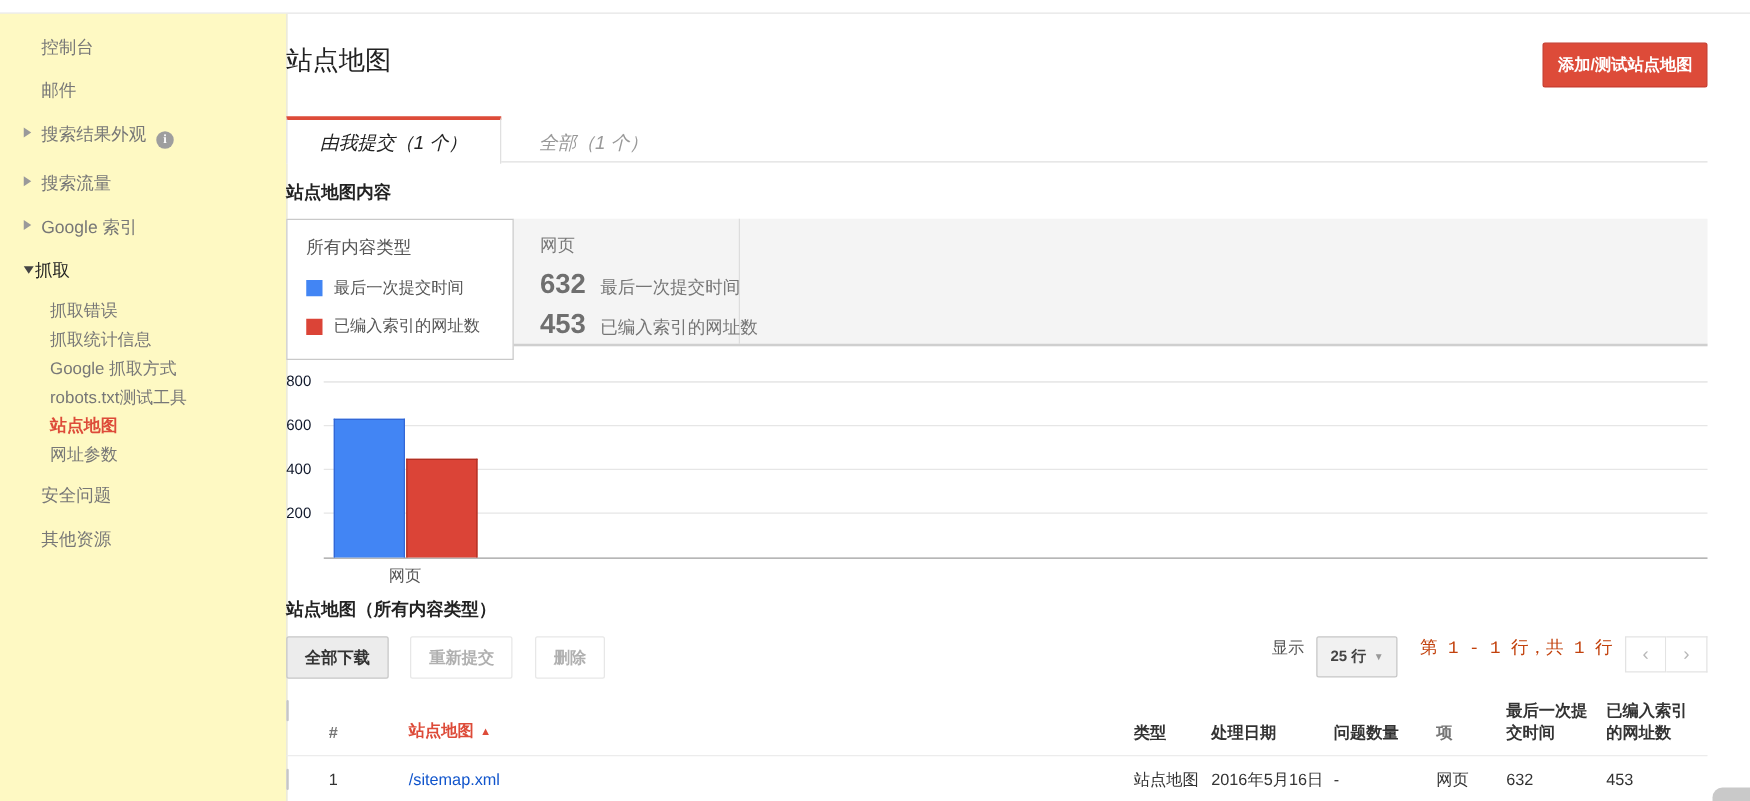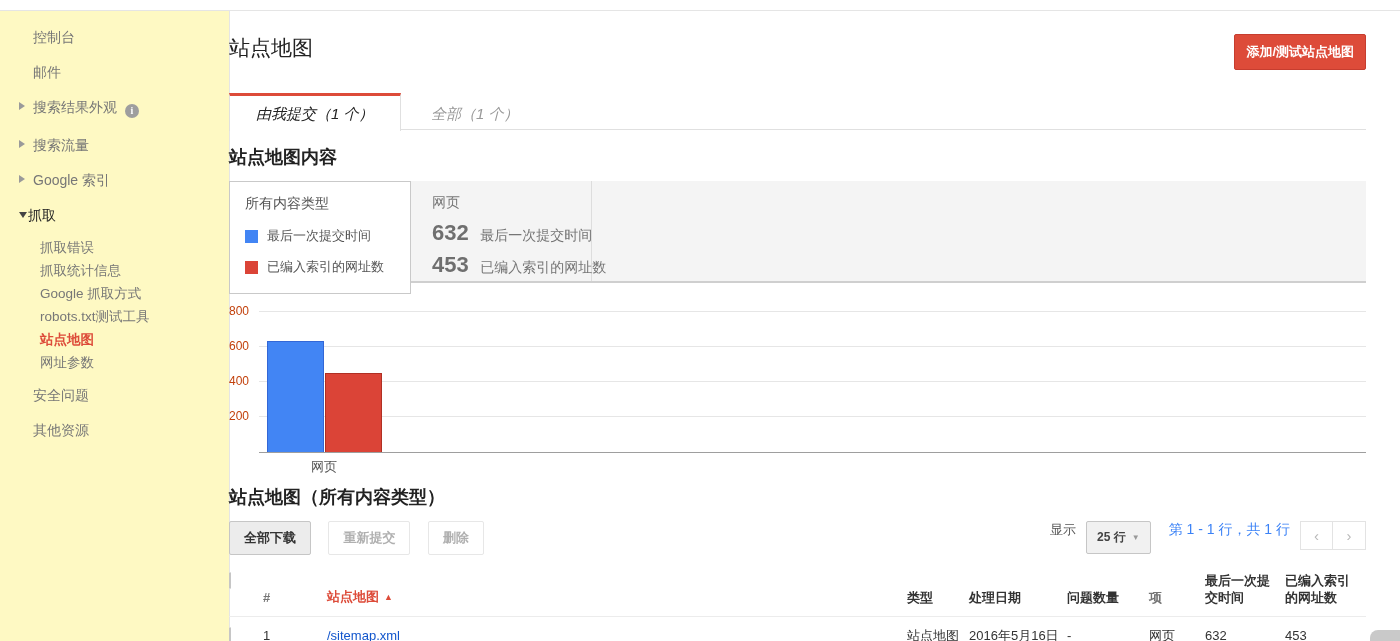--- a/index.html
+++ b/index.html
@@ -35,21 +35,21 @@
              font-size:13px; font-weight:bold; border:1px solid #c63d2f; border-radius:2px;
              padding:8px 11px; cursor:pointer;margin-left:12px; }
 
   
   .tabbar { margin-top:15px; border-bottom:1px solid #e0e0e0; height:37px; position:relative; }
   .tab { display:inline-block; font-size:15px; padding:9px 26px 0 26px; height:37px; cursor:pointer;font-style:italic; }
   .tab.active { border-top:3px solid #dd4b39; border-left:1px solid #e0e0e0; border-right:1px solid #e0e0e0;
                 background:#fff; color:#222; margin-bottom:-1px; height:38px; }
   .tab.inactive { color:#999; padding-top:12px; }
 
-  .sec-title { font-size:18px; font-weight:bold; color:#222; margin-top:15px; }
+  .sec-title { font-size:14px; font-weight:bold; color:#222; margin-top:15px; }
 
   
   .selector { position:relative; margin-top:12px; height:113px; }
   .sel-left { position:absolute; left:0; top:0; width:182px; height:113px; background:#fff;
               border:1px solid #c9c9c9; z-index:2; padding:13px 0 0 15px; cursor:pointer; }
   .sel-title { font-size:14px; color:#555; margin-bottom:14px; }
   .legend-row { font-size:13px; color:#555; margin-bottom:13px; display:flex; align-items:center; }
   .swatch { width:13px; height:13px; margin-right:9px; display:inline-block; }
   .sel-strip { position:absolute; left:181px; top:0; right:0; height:102px; background:#f4f4f4;
                border-bottom:2px solid #cfcfcf; display:flex; }
@@ -57,37 +57,37 @@
   .tile-title { font-size:14px; color:#777; margin-bottom:8px; }
   .tile-row { margin-bottom:6px; white-space:nowrap; }
   .tile-num { font-size:22px; font-weight:bold; color:#6f6f6f; margin-right:7px; }
   .tile-label { font-size:14px; color:#757575; }
 
   
   .chart { position:relative; margin-top:4px; height:172px; }
   .chart-plot { position:absolute; left:30px; right:0; top:13px; height:142px;
                 border-top:1px solid #ececec; border-bottom:1px solid #9e9e9e; }
   .gridline { position:absolute; left:0; right:0; height:1px; background:#e6e6e6; }
-  .tick-label { position:absolute; left:-30px; width:24px; text-align:left; font-size:12px; color:#c2410c; }
+  .tick-label { position:absolute; left:-30px; width:24px; text-align:left; font-size:12px; color:#0f172a; }
   .bar { position:absolute; bottom:0; border:1px solid; border-bottom:none; }
   .x-label { position:absolute; top:160px; left:30px; width:130px; text-align:center;
              font-size:13px; color:#555; }
 
   
   .toolbar { margin-top:12px; height:30px; position:relative; }
   .btn { display:inline-block; font-size:13px; font-weight:bold; border-radius:2px;
          padding:7px 14px; margin-right:13px; cursor:pointer; }
   .btn.enabled { background:#ececec; border:1px solid #c6c6c6; color:#333; }
   .btn.disabled { background:#fff; border:1px solid #e7e7e7; color:#b0b0b0; cursor:default; }
   .table-controls { position:absolute; right:0; top:0; display:flex; }
   .show-label { font-size:13px; color:#555; margin-right:10px; }
   .dropdown { background:#f1f1f1; border:1px solid #c6c6c6; border-radius:2px;
               font-size:12px; font-weight:bold; color:#444; padding:7px 10px; cursor:pointer; }
   .dd-arrow { font-size:8px; color:#999; margin-left:6px; vertical-align:1px; }
-  .range-text { font-size:14px; color:#3b82f6; margin:0 10px 0 18px; }
+  .range-text { font-size:14px; color:#c2410c; margin:0 10px 0 18px;font-family:Liberation Mono, monospace; }
   .pager { display:flex; }
   .pg-btn { width:33px; height:29px; border:1px solid #e3e3e3; background:#fff; color:#b8b8b8;
             font-size:15px; text-align:center; line-height:27px; cursor:pointer; }
   .pg-btn + .pg-btn { border-left:none; }
 
   .grid-table { margin-top:15px; }
   .thead, .trow { display:grid;
     grid-template-columns:34px 64px 1fr 62px 98px 82px 56px 80px 81px; }
   .thead { border-bottom:1px solid #ececec; padding:6px 0 10px 0; min-height:46px; }
   .trow  { border-bottom:1px solid #e5e5e5; height:38px; align-items:center; }

